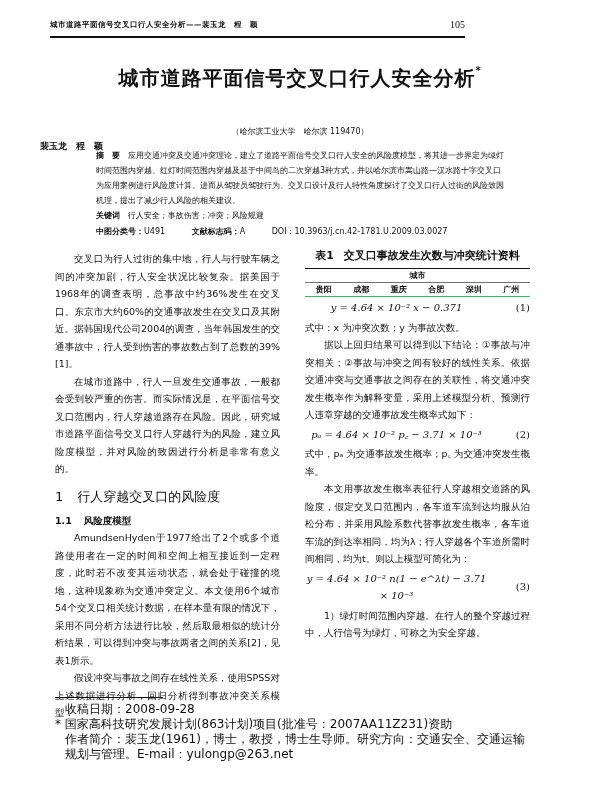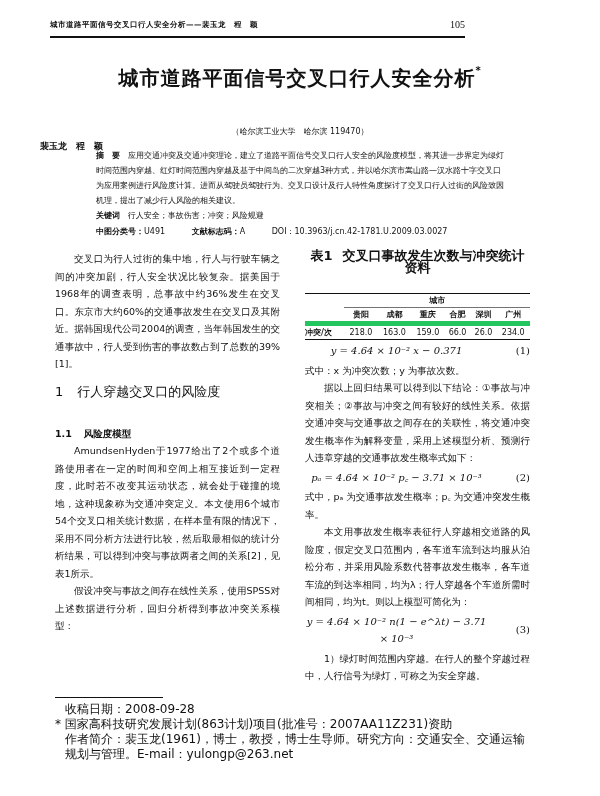--- a/index.html
+++ b/index.html
@@ -47,41 +47,41 @@
     .meta-line .label { font-weight: bold; }
     .meta-line .gap { display: inline-block; width: 24px; }
     .col {
       position: absolute; font-size: 9.5px; line-height: 17.5px;
       font-family: "DejaVu Sans", sans-serif; text-align: justify;
     }
     .col-left { left: 55px; top: 250px; width: 225px; }
     .col-right { left: 305px; top: 250px; width: 225px; }
     .para { margin: 0; text-indent: 2em; }
     .sec-h1 {
-      font-size: 13px; margin: 10px 0 24px 0; font-weight: normal; line-height: 18px;
+      font-size: 13px; margin: 10px 0 6px 0; font-weight: normal; line-height: 18px;
     }
     .sec-h1 .num { margin-right: 14px; }
     .sec-h2 { font-size: 9.5px; font-weight: bold; margin: 2px 0 0 0; }
     .sec-h2 .num { margin-right: 12px; }
     .table-caption {
-      text-align: center; font-size: 13px; font-weight: bold; margin-bottom: 19px;
+      text-align: center; font-size: 11px; font-weight: bold; margin-bottom: 6px;
       line-height: 12px;
     }
     .table-caption .num { margin-right: 10px; }
     table.data {
       width: 100%; border-collapse: collapse; font-size: 8px; line-height: 11px;
       font-family: "DejaVu Sans", sans-serif;
     }
     table.data .top-rule td { border-top: 1.5px solid #111; padding: 0; height: 0; }
     table.data th { font-weight: bold; padding: 1px 0; text-align: center; }
     table.data th.group { border-bottom: 1px solid #737373; }
     table.data td { text-align: center; padding: 1px 0; }
     table.data td.rowhead { text-align: left; font-weight: bold; white-space: nowrap; }
     table.data tr.last td { border-bottom: 1.5px solid #111; }
-    table.data tr.colheads th { border-bottom: 5px solid #22c55e; }
+    table.data tr.colheads th { border-bottom: 1px solid #22c55e; }
     .equation {
       display: flex; justify-content: space-between; align-items: center;
       font-family: "DejaVu Serif", serif; font-size: 10px; margin: 2px 0; gap: 16px;
     }
     .equation .expr { flex: 1; text-align: center; font-style: italic; }
     .equation .eqno { width: 26px; text-align: right; }
     .footnotes {
       position: absolute; left: 55px; top: 697px; width: 480px;
       font-size: 12px; line-height: 15px; font-family: "DejaVu Sans", sans-serif;
     }
@@ -112,20 +112,21 @@
   <span class="label">关键词</span>&nbsp;&nbsp;&nbsp;<span>行人安全；事故伤害；冲突；风险规避</span>
 </div>
 <div class="meta-line" style="top: 226px;">
   <span class="label">中图分类号：</span><span>U491</span><span class="gap"></span>
   <span class="label">文献标志码：</span><span>A</span><span class="gap"></span>
   <span>DOI：</span><span>10.3963/j.cn.42-1781.U.2009.03.0027</span>
 </div>
 
 <div class="col col-left">
   <p class="para">交叉口为行人过街的集中地，行人与行驶车辆之间的冲突加剧，行人安全状况比较复杂。据美国于1968年的调查表明，总事故中约36%发生在交叉口。东京市大约60%的交通事故发生在交叉口及其附近。据韩国现代公司2004的调查，当年韩国发生的交通事故中，行人受到伤害的事故数占到了总数的39%[1]。</p>
+  <p class="para">在城市道路中，行人一旦发生交通事故，一般都会受到较严重的伤害。而实际情况是，在平面信号交叉口范围内，行人穿越道路存在风险。因此，研究城市道路平面信号交叉口行人穿越行为的风险，建立风险度模型，并对风险的致因进行分析是非常有意义的。</p>
   <div class="sec-h1">
     <span class="num">1</span><span>行人穿越交叉口的风险度</span>
   </div>
   <div class="sec-h2">
     <span class="num">1.1</span><span>风险度模型</span>
   </div>
   <p class="para">AmundsenHyden于1977给出了2个或多个道路使用者在一定的时间和空间上相互接近到一定程度，此时若不改变其运动状态，就会处于碰撞的境地，这种现象称为交通冲突定义。本文使用6个城市54个交叉口相关统计数据，在样本量有限的情况下，采用不同分析方法进行比较，然后取最相似的统计分析结果，可以得到冲突与事故两者之间的关系[2]，见表1所示。</p>
   <p class="para">假设冲突与事故之间存在线性关系，使用SPSS对上述数据进行分析，回归分析得到事故冲突关系模型：</p>
 </div>
 
@@ -144,29 +145,20 @@
     </tr>
     <tr class="colheads">
       <th></th>
       <th>贵阳</th>
       <th>成都</th>
       <th>重庆</th>
       <th>合肥</th>
       <th>深圳</th>
       <th>广州</th>
     </tr>
-    <tr class="last">
-      <td class="rowhead">冲突/次</td>
-      <td>218.0</td>
-      <td>163.0</td>
-      <td>159.0</td>
-      <td>66.0</td>
-      <td>26.0</td>
-      <td>234.0</td>
-    </tr>
   </tbody>
     </table>
 
   <div class="equation">
     <span class="expr">y = 4.64 × 10⁻² x − 0.371</span>
     <span class="eqno">(1)</span>
   </div>
   <p style="margin:0;">式中：x 为冲突次数；y 为事故次数。</p>
   <p class="para">据以上回归结果可以得到以下结论：①事故与冲突相关；②事故与冲突之间有较好的线性关系。依据交通冲突与交通事故之间存在的关联性，将交通冲突发生概率作为解释变量，采用上述模型分析、预测行人违章穿越的交通事故发生概率式如下：</p>
   <div class="equation">

